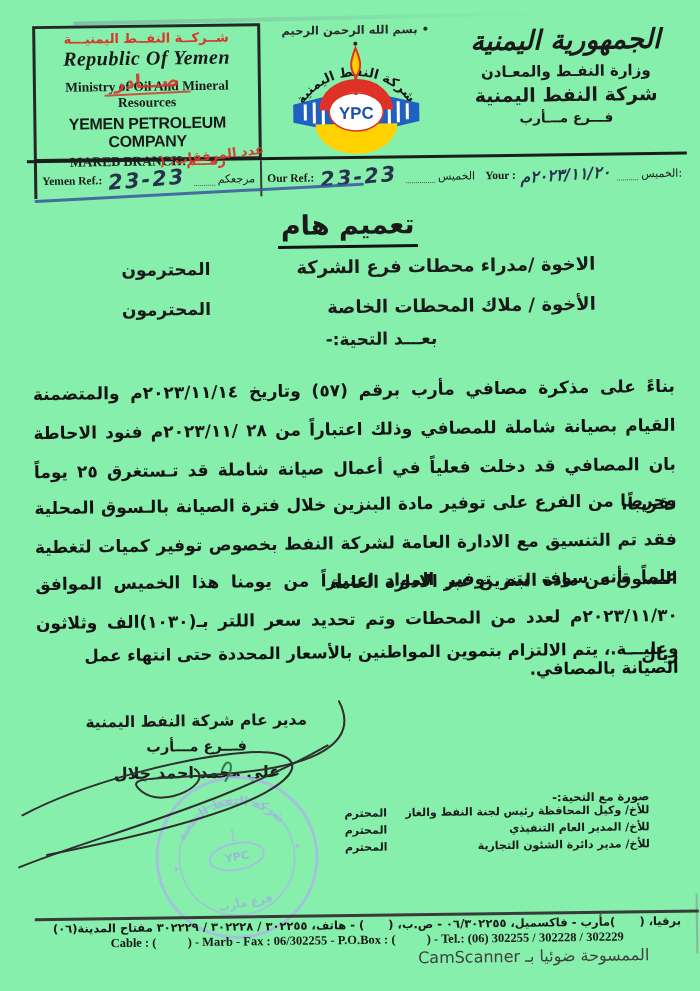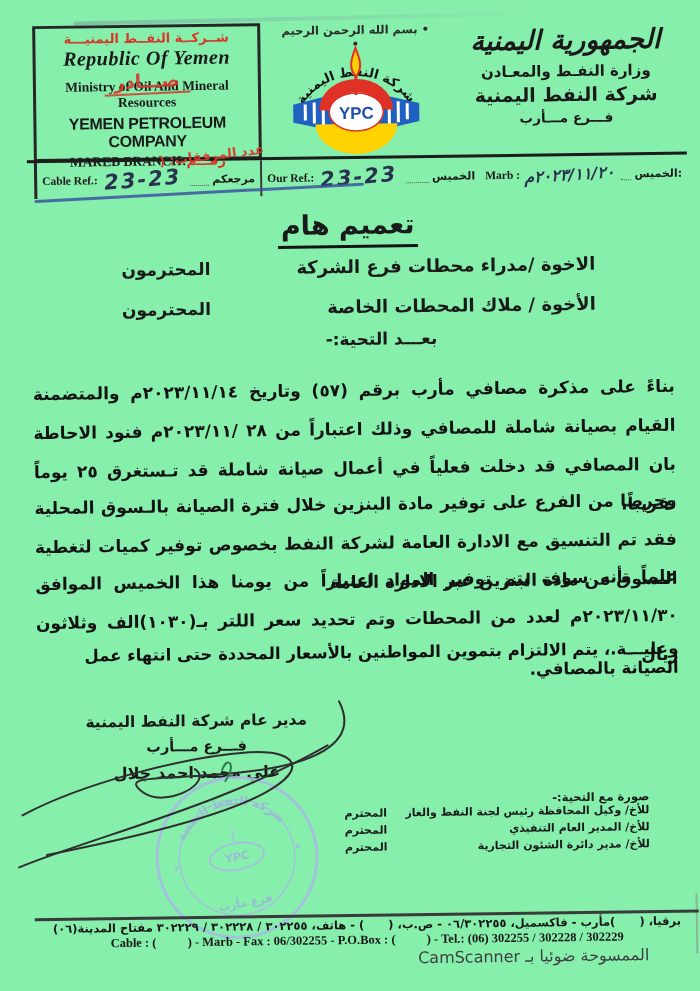--- a/index.html
+++ b/index.html
@@ -47,21 +47,21 @@
   .ref-cell{position:relative;display:flex;align-items:center;box-sizing:border-box;padding:0 5px;}
   .c1{width:228px;border-left:3px solid #262626;border-right:2px solid #3a3a3a;}
   .c2{width:218px;}
   .c3{flex:1;}
   .ref-lbl{font-family:"Liberation Serif","DejaVu Serif",serif;font-weight:bold;font-size:11.5px;white-space:nowrap;}
   .hand{font-size:21px;font-weight:600;font-style:italic;color:#28324f;transform:rotate(-4deg);
         margin:0 6px;white-space:nowrap;letter-spacing:2px;}
   .hand-date{font-size:16px;font-weight:600;font-style:italic;color:#28324f;transform:rotate(-3deg);
         margin:0 4px;white-space:nowrap;direction:rtl;}
   .dots{flex:1;border-bottom:1.5px dotted #555;height:13px;margin:0 3px;min-width:8px;}
-  .ar-lbl{font-size:11px;font-weight:bold;white-space:nowrap;text-align:center;}
+  .ar-lbl{font-size:11px;font-weight:normal;white-space:nowrap;text-align:center;}
   .attach-stamp{position:absolute;right:-4px;top:-13px;color:rgba(214,56,43,.95);font-size:13px;
                 font-weight:bold;transform:rotate(-6deg);white-space:nowrap;}
   .pen-line{position:absolute;left:37px;top:196px;width:330px;height:2.5px;background:#3b55a0;
             border-radius:2px;transform:rotate(-2.3deg);transform-origin:left center;opacity:.85;}
 
   
   .title-wrap{position:absolute;left:0;top:209px;width:700px;text-align:center;}
   .title-wrap span{display:inline-block;font-size:27px;font-weight:bold;border-bottom:3.5px solid #141414;
                    padding:0 3px 5px;}
   .addr-row{position:absolute;left:35px;width:640px;height:40px;direction:rtl;}
@@ -144,34 +144,34 @@
     <div class="rh-republic">الجمهورية اليمنية</div>
     <div class="rh-ministry">وزارة النفـط والمعـادن</div>
     <div class="rh-company">شركة النفط اليمنية</div>
     <div class="rh-branch">فـــرع مـــأرب</div>
   </div>
 
   <div class="rule-top"></div>
 
   <div class="ref-row">
     <div class="ref-cell c1">
-      <span class="ref-lbl">Cable Ref.:</span>
+      <span class="ref-lbl">Yemen Ref.:</span>
       <span class="hand">23-23</span>
       <span class="dots"></span>
       <span class="ar-lbl">مرجعكم</span>
       <span class="attach-stamp" dir="rtl">عدد المرفقات: (</span>
     </div>
     <div class="ref-cell c2">
       <span class="ref-lbl">Our Ref.:</span>
       <span class="hand">23-23</span>
       <span class="dots"></span>
       <span class="ar-lbl">الخميس</span>
     </div>
     <div class="ref-cell c3">
-      <span class="ref-lbl">Marb :</span>
+      <span class="ref-lbl">Your :</span>
       <span class="hand-date">٢٠٢٣/١١/٢٠م</span>
       <span class="dots"></span>
       <span class="ar-lbl">الخميس:</span>
     </div>
   </div>
   <div class="pen-line"></div>
 
   <div class="title-wrap">
     <span dir="rtl">تعميم هام</span>
   </div>

